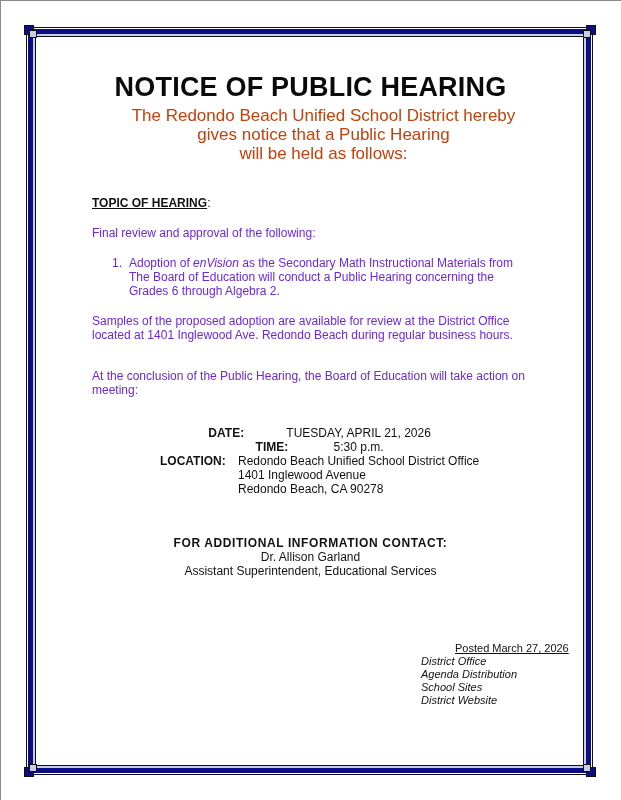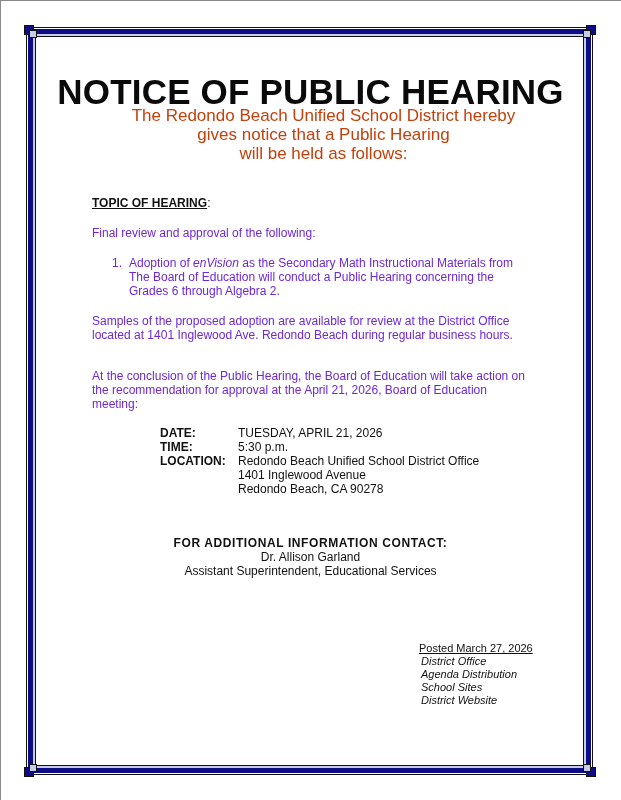--- a/index.html
+++ b/index.html
@@ -78,21 +78,21 @@
     position: absolute;
     left: 0; top: 0;
     width: 621px; height: 800px;
   }
   .title {
     position: absolute;
     left: 0; width: 621px;
     top: 72px;
     text-align: center;
     font-weight: bold;
-    font-size: 35px;
+    font-size: 27px;
     letter-spacing: 0.2px;
     color: #0a0a0a;
   }
   .subtitle {
     position: absolute;
     left: 0; width: 621px;
     top: 106px;
     text-align: center;
     font-size: 17px;
     line-height: 19px;
@@ -139,21 +139,21 @@
     position: absolute;
     left: 92px; top: 369px;
     width: 450px;
   }
   .details {
     position: absolute;
     left: 160px; top: 426px;
     font-size: 12px;
     line-height: 14px;
   }
-  .details .row { display: flex; }
+  .details .row { display: flex; justify-content: center; }
   .details .lbl {
     width: 78px;
     font-weight: bold;
   }
   .contact {
     position: absolute;
     left: 0; width: 621px;
     top: 536px;
     text-align: center;
     font-size: 12px;
@@ -162,21 +162,21 @@
   .contact .head {
     font-weight: bold;
     letter-spacing: 0.6px;
   }
   .posted {
     position: absolute;
     left: 419px; top: 642px;
     font-size: 11px;
     line-height: 13px;
   }
-  .posted .head { text-decoration: underline; }
+  .posted .head { text-decoration: underline; margin-left: 36px; }
   .posted .loc { font-style: italic; padding-left: 2px; }
 </style>
 </head>
 <body>
 
 <div class="page-edge"></div>
 
 <div class="frame-outer"></div>
 <div class="frame-navy"></div>
 <div class="frame-light"></div>
@@ -211,21 +211,20 @@
     </div>
   </div>
 
   <div class="samples body-text">
     <div>Samples of the proposed adoption are available for review at the District Office</div>
     <div>located at 1401 Inglewood Ave. Redondo Beach during regular business hours.</div>
   </div>
 
   <div class="conclusion body-text">
     <div>At the conclusion of the Public Hearing, the Board of Education will take action on</div>
-    <div>the recommendation for approval at the April 21, 2026, Board of Education</div>
     <div>meeting:</div>
   </div>
 
   <div class="details">
     <div class="row">
       <span class="lbl">DATE:</span>
       <span>TUESDAY, APRIL 21, 2026</span>
     </div>
     <div class="row">
       <span class="lbl">TIME:</span>

